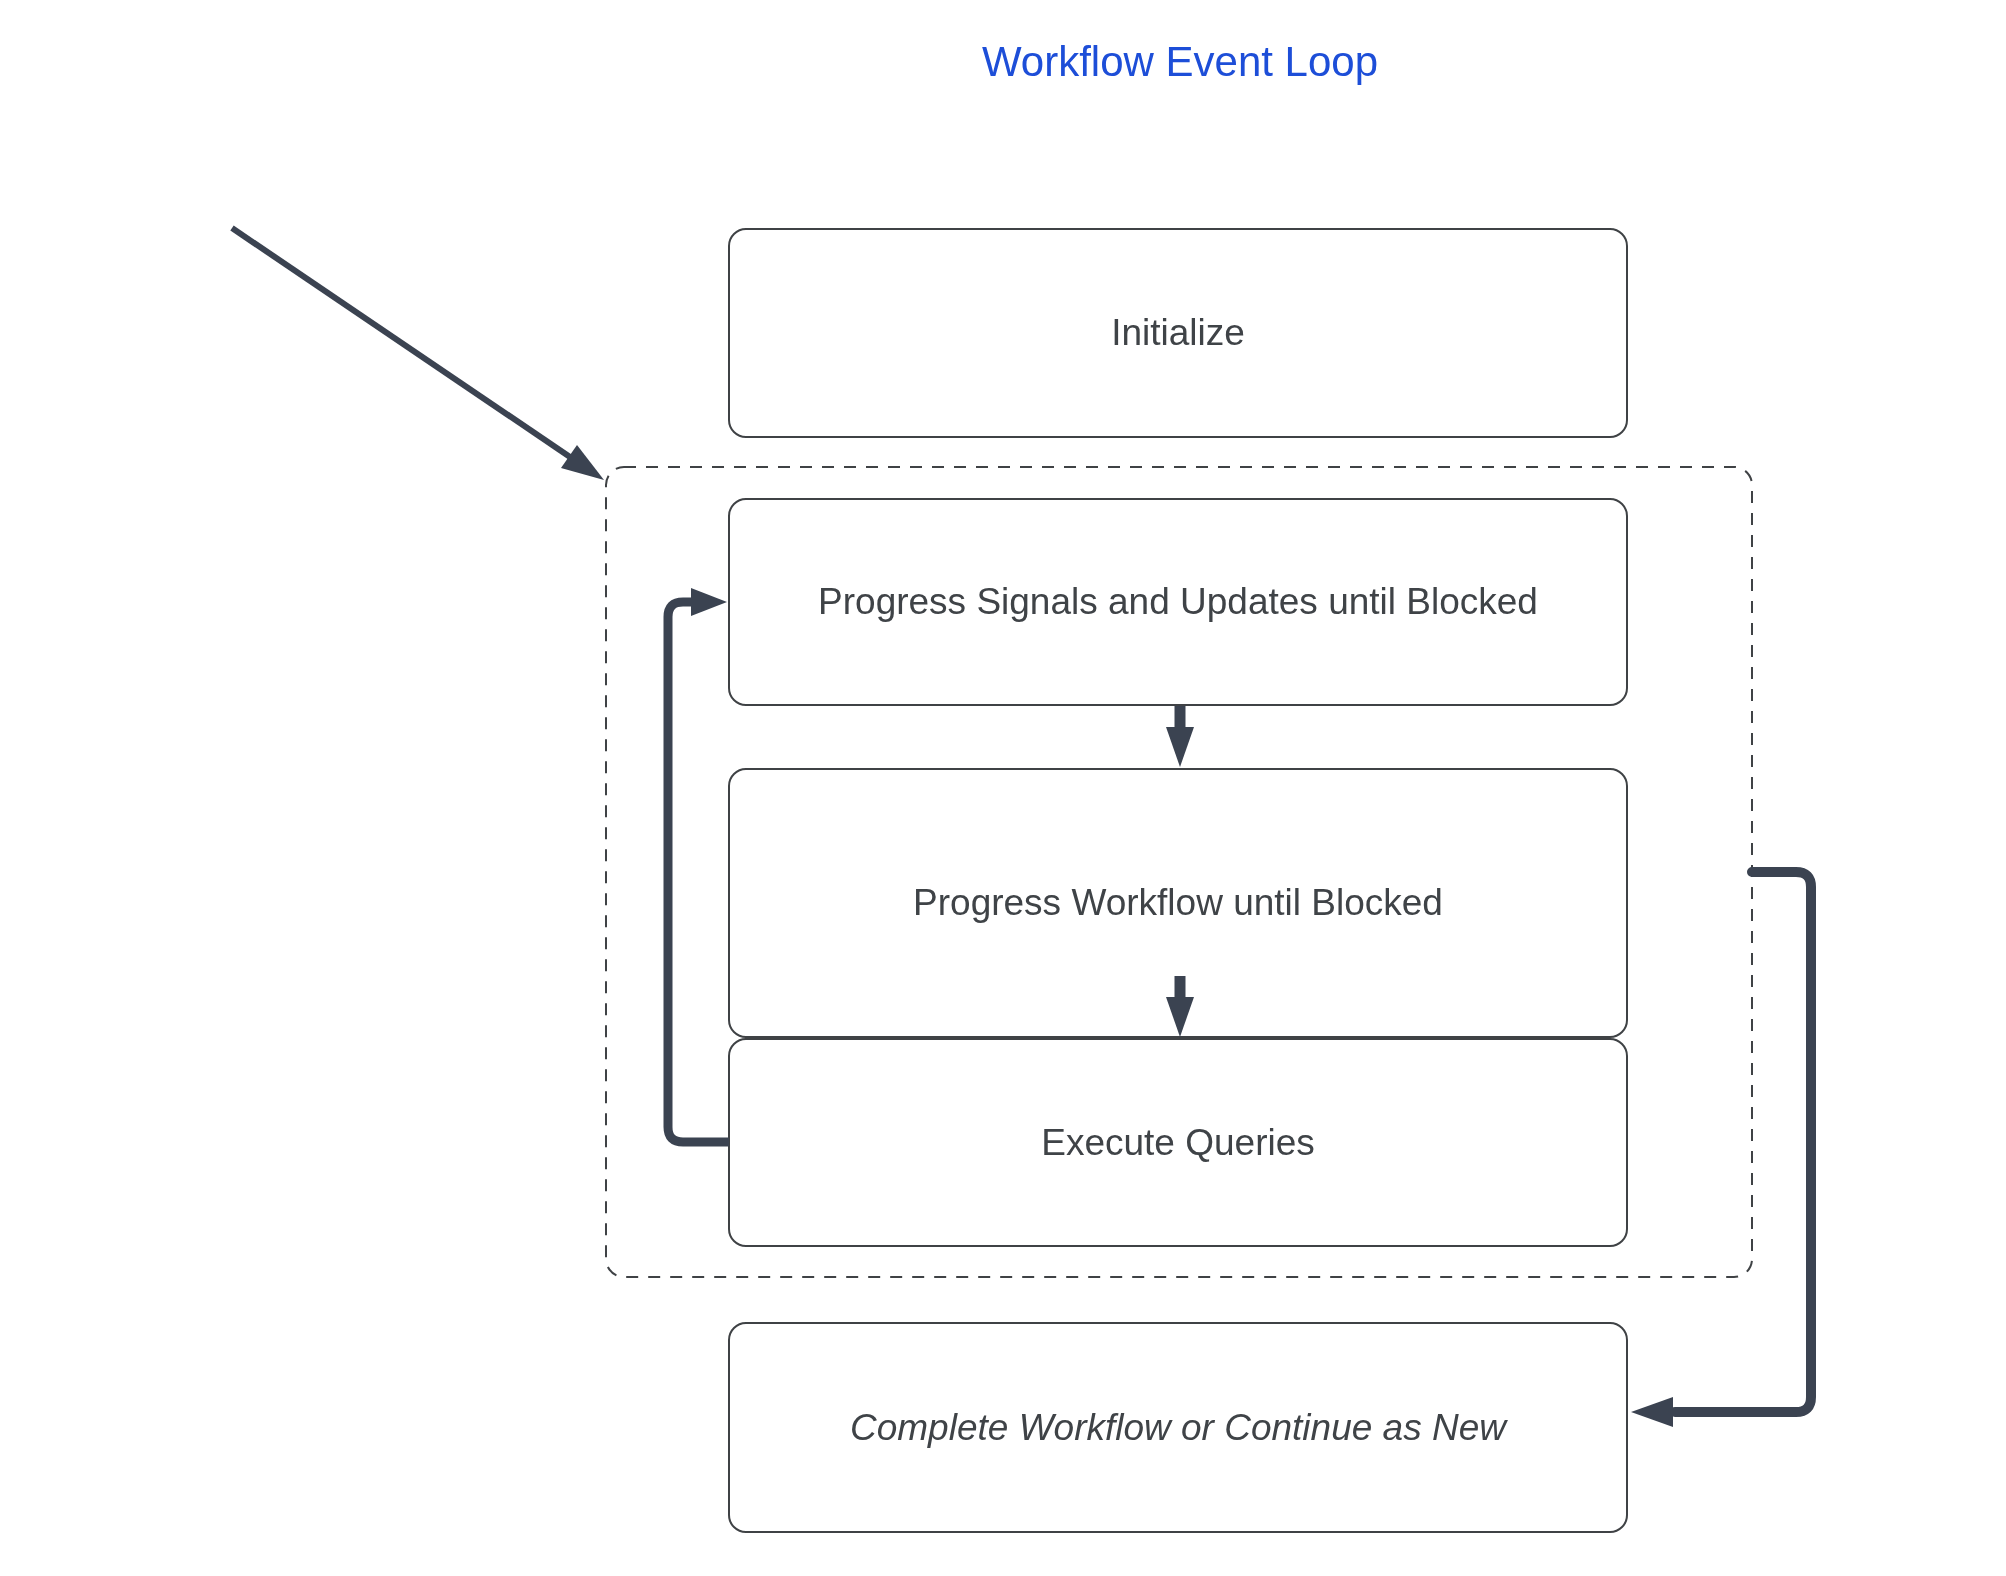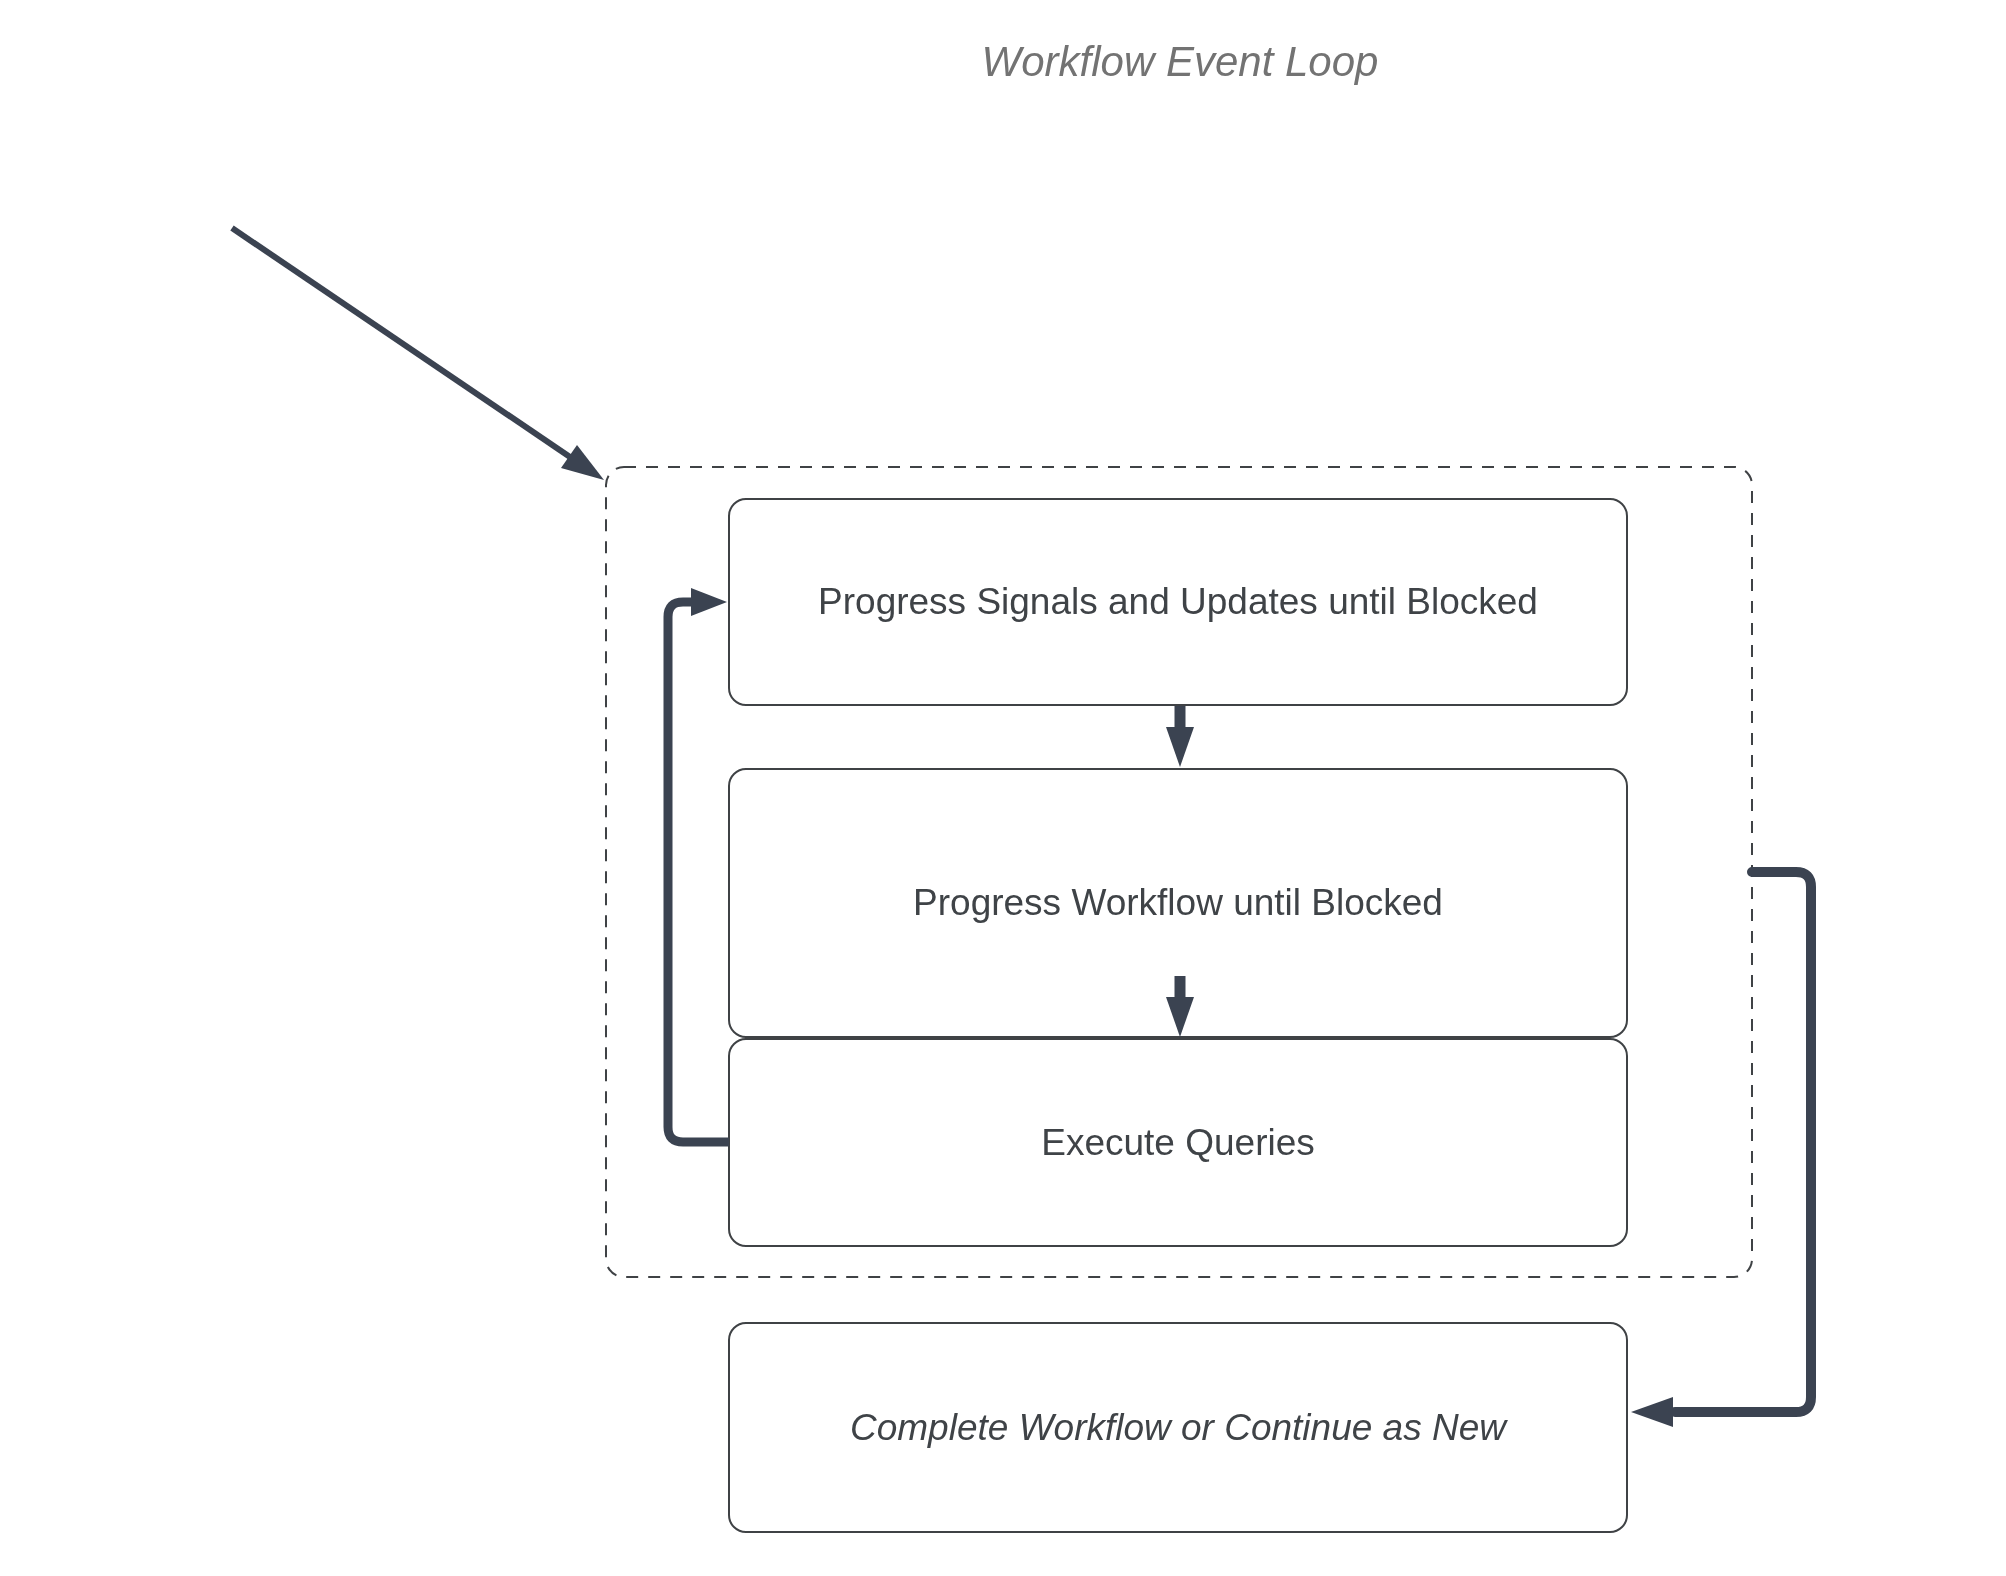--- a/index.html
+++ b/index.html
@@ -15,23 +15,22 @@
     overflow: hidden;
     font-family: "Liberation Sans", "DejaVu Sans", sans-serif;
     color: #3f4347;
   }
   .diagram-title {
     position: absolute;
     left: 1180px;
     top: 38px;
     transform: translateX(-50%);
     font-size: 42px;
-    font-style: italic;
     white-space: nowrap;
-    color: #737373;
+    color: #1d4ed8;
   }
   .external-label {
     position: absolute;
     left: 164px;
     top: 140px;
     transform: translateX(-50%);
     width: 300px;
     text-align: center;
     font-size: 37px;
     line-height: 1.14;
@@ -70,20 +69,23 @@
   }
 </style>
 </head>
 <body>
 
 <div class="canvas">
 
   <div class="diagram-title">Workflow Event Loop</div>
 
 
+  <div class="node node-initialize">
+    <span>Initialize</span>
+  </div>
 
   <div class="node node-progress-signals">
     <span>Progress Signals and Updates until Blocked</span>
   </div>
 
   <div class="node node-progress-workflow">
     <span>Progress Workflow until Blocked</span>
   </div>
 
   <div class="node node-execute-queries">

